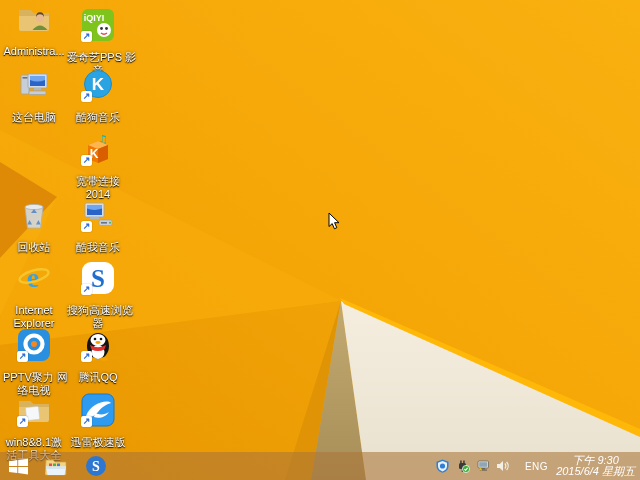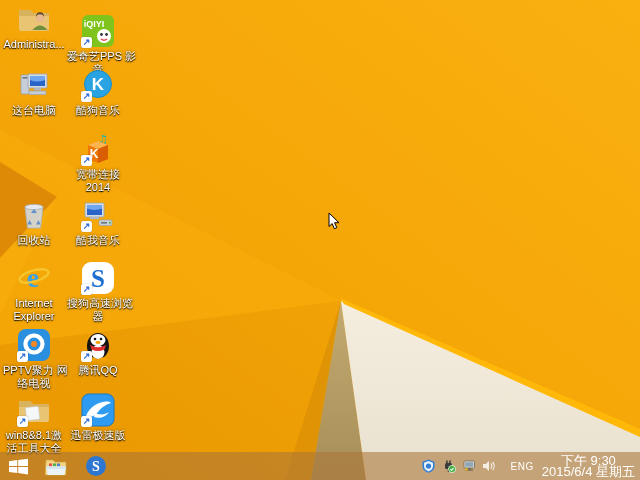--- a/index.html
+++ b/index.html
@@ -8,32 +8,32 @@
           font-family:"Liberation Sans",sans-serif;cursor:default;}
   
   #wallpaper{position:absolute;inset:0;}
   
   .cell{position:absolute;width:62px;text-align:center;}
   .ico{position:relative;width:34px;height:34px;margin:0 auto;}
   .ico svg{display:block;width:34px;height:34px;}
   .shortcut{position:absolute;left:0;bottom:0;width:11px;height:11px;background:#fff;
             border-radius:2px;box-shadow:0 0 1px rgba(0,0,0,.55);
             font-size:9px;line-height:11px;color:#2E6BD6;font-weight:bold;text-align:center;}
-  .lbl{margin-top:2px;font-size:11px;line-height:13px;color:#fff;
+  .lbl{margin-top:9px;font-size:11px;line-height:13px;color:#fff;
        text-shadow:0 1px 1px #000,0 0 3px rgba(0,0,0,.65);}
   .lbl span{display:block;white-space:nowrap;}
   
   #taskbar{position:absolute;left:0;bottom:0;width:640px;height:28px;
            background:rgba(171,118,56,.58);display:flex;align-items:center;}
   .tb-btn{width:40px;height:28px;display:flex;align-items:center;justify-content:center;}
   #tb-start{width:36px;}
   #tray{margin-left:auto;display:flex;align-items:center;height:28px;padding-right:5px;}
   .tray-ico{width:14px;height:14px;margin:0 3px;display:flex;align-items:center;justify-content:center;}
   #lang{color:#fff;font-size:10px;margin:0 8px 0 12px;letter-spacing:.5px;}
-  #clock{color:#fff;font-size:13px;line-height:11px;text-align:center;min-width:62px;}
+  #clock{color:#fff;font-size:11px;line-height:11px;text-align:center;min-width:62px;font-style:italic;}
   
   #cursor{position:absolute;left:328px;top:212px;width:12px;height:18px;}
 </style>
 </head>
 <body>
 
 <div id="screen">
 
   <svg id="wallpaper" viewBox="0 0 640 480" preserveAspectRatio="none">
     <defs>
@@ -77,21 +77,21 @@
         <path d="M23,12.2 a4.2,4.2 0 0 1 4,3 q0,-5 -4,-5 q-4,0 -4,5 a4.2,4.2 0 0 1 4,-3 z" fill="#5A4632"></path>
         <path d="M15.5,28 q7.5,-9 15,0 z" fill="#6E8F3D"></path>
       </svg>
     </div>
     <div class="lbl">
       <span>Administra...</span>
         <span></span>
     </div>
   </div>
 
-  <div class="cell" style="left:67px;top:14px">
+  <div class="cell" style="left:67px;top:8px">
     <div class="ico">
       <svg viewBox="0 0 34 34">
         <rect x="1" y="1" width="32" height="32" rx="6" fill="#7FC41C"></rect>
         <text x="13" y="13" font-size="9" font-weight="bold" fill="#fff" text-anchor="middle" font-family="Liberation Sans,sans-serif">iQIYI</text>
         <circle cx="23" cy="22" r="7" fill="#fff"></circle>
         <circle cx="20.5" cy="20.5" r="1.4" fill="#333"></circle>
         <circle cx="25.5" cy="20.5" r="1.4" fill="#333"></circle>
         <path d="M20,25 q3,2.5 6,0" stroke="#E5484D" stroke-width="1.6" fill="none"></path>
       </svg>
       <div class="shortcut">↗</div>

